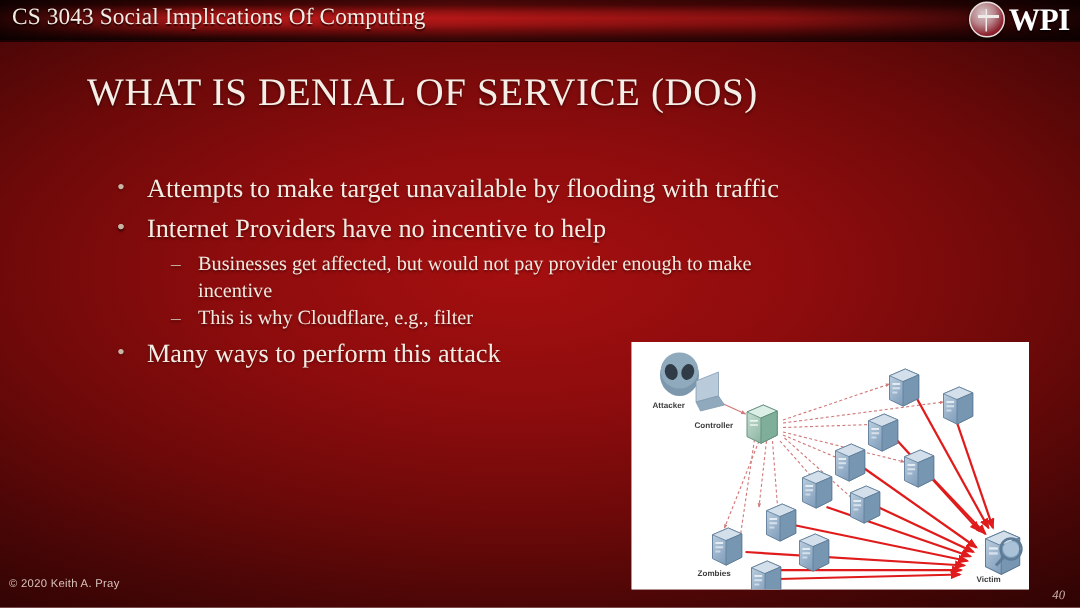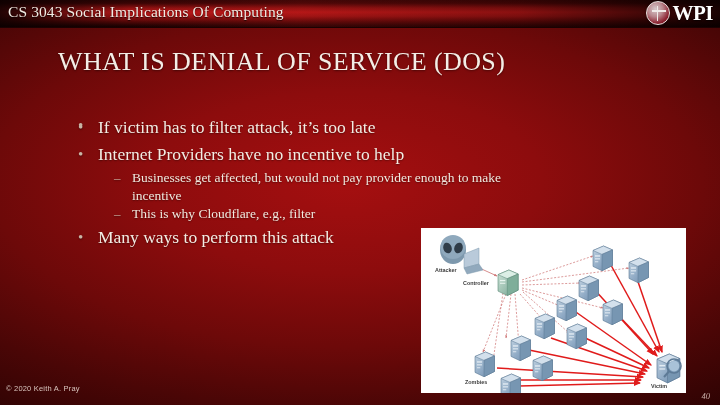--- a/index.html
+++ b/index.html
@@ -160,25 +160,25 @@
     <div id="wpi-seal"></div>
     <div id="wpi-text">WPI</div>
   </div>
 
   <div id="slide-title">WHAT IS DENIAL OF SERVICE (DOS)</div>
 
   <div id="body">
 
     <div class="bullet-l1">
       <span class="mk">•</span>
+      <span>Attempts to make target unavailable by flooding with traffic</span>
     </div>
 
     <div class="bullet-l1">
       <span class="mk">•</span>
-      <span>If victim has to filter attack, it’s too late</span>
     </div>
 
     <div class="bullet-l1">
       <span class="mk">•</span>
       <span>Internet Providers have no incentive to help</span>
     </div>
 
     <div class="sub-list">
       <div class="bullet-l2">
         <span class="mk">–</span>

